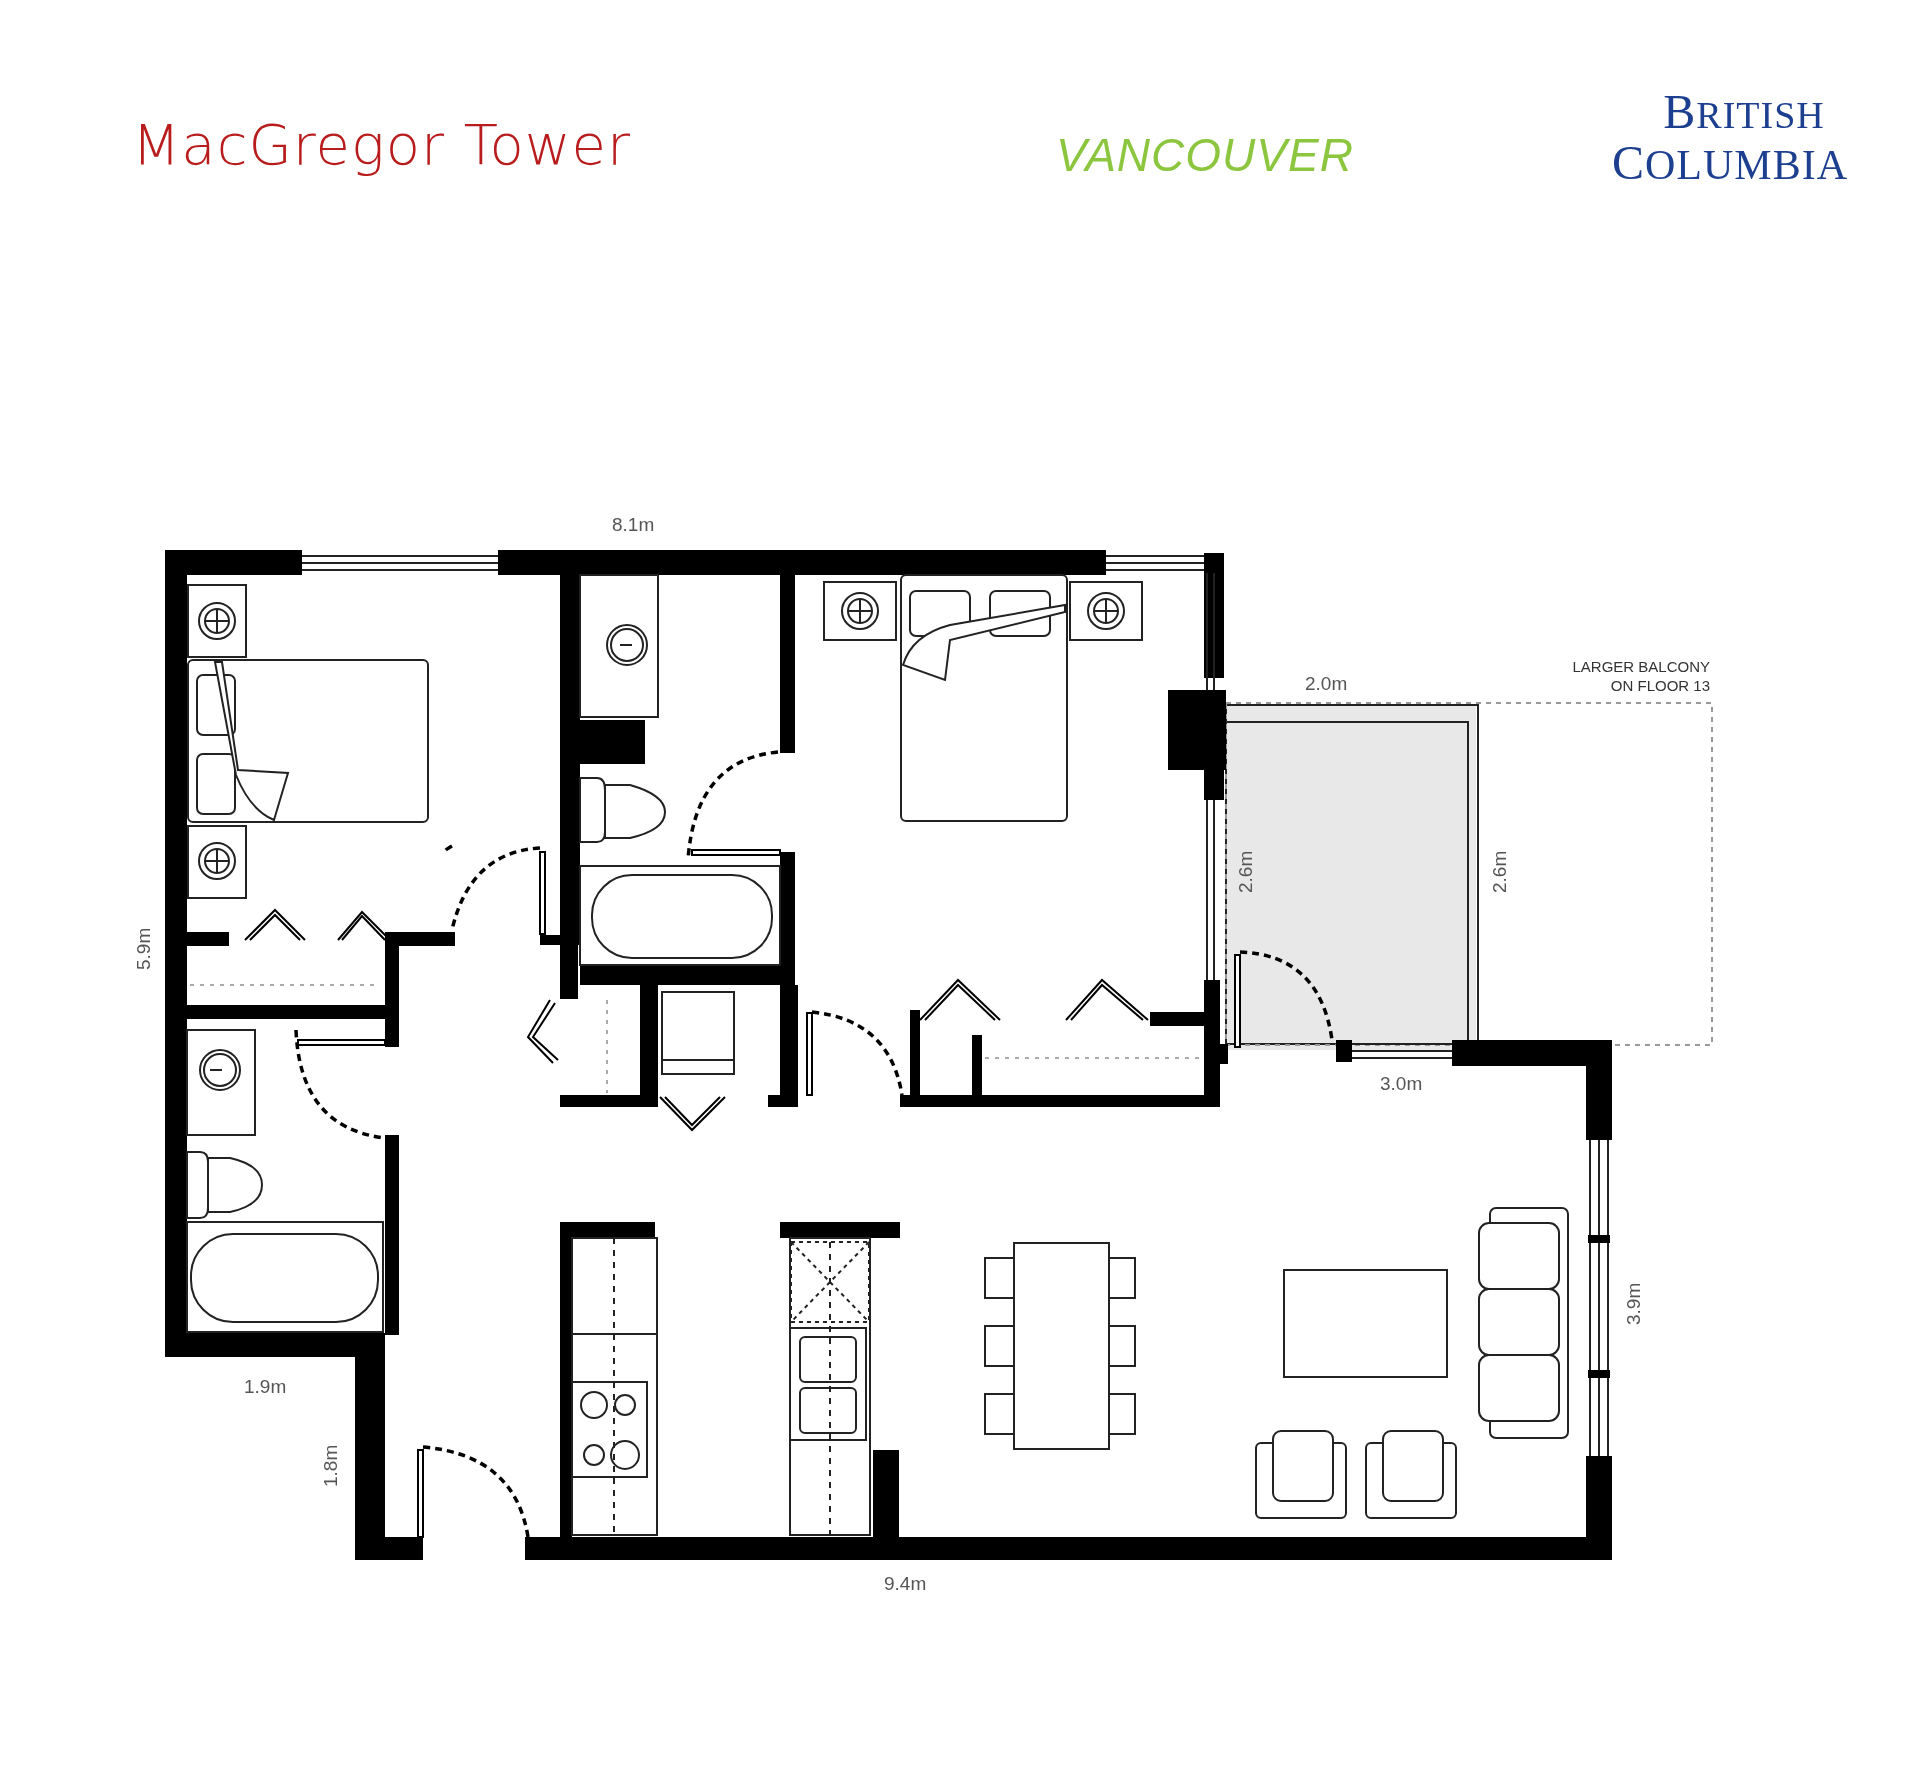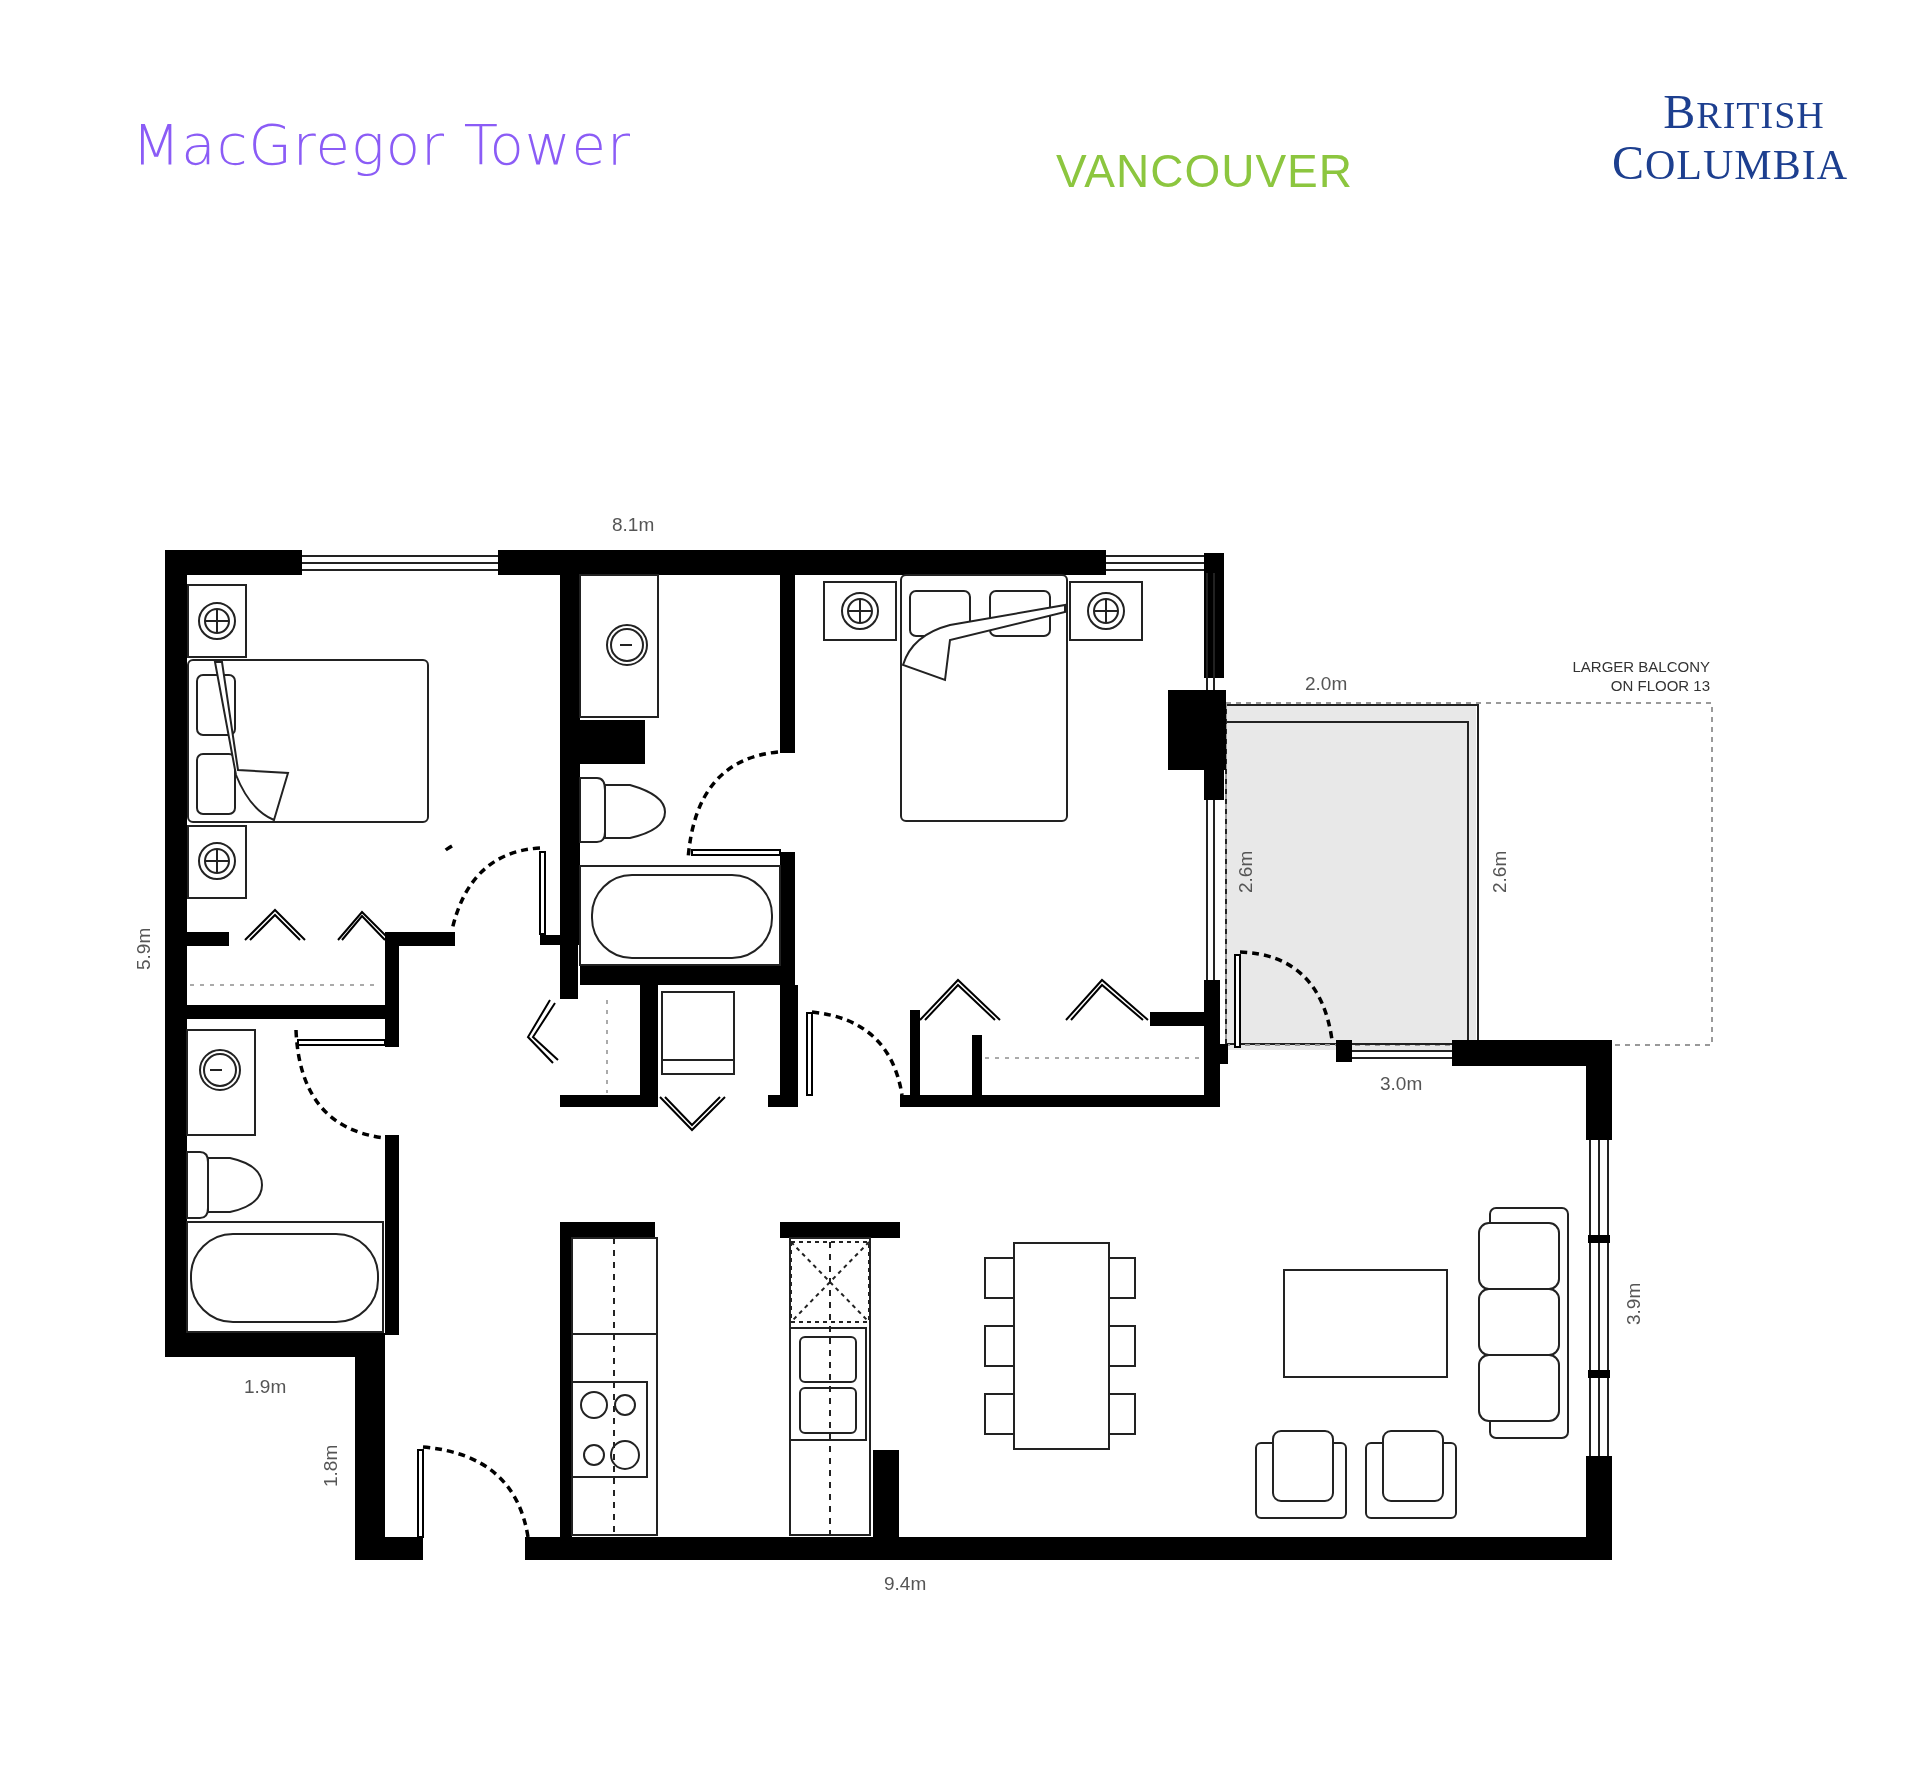--- a/index.html
+++ b/index.html
@@ -1,18 +1,18 @@
 <!DOCTYPE html>
 <html><head>
 <meta charset="utf-8">
 <style>
   html,body{margin:0;padding:0;background:#ffffff;}
   body{width:1920px;height:1792px;position:relative;overflow:hidden;font-family:"Liberation Sans",sans-serif;}
-  .title{position:absolute;left:132px;top:112px;font-size:56px;color:#8b5cf6;font-family:"DejaVu Sans",sans-serif;font-weight:300;letter-spacing:1px;}
-  .city{position:absolute;left:1056px;top:144px;font-size:46px;color:#8cc63f;font-family:"Liberation Sans",sans-serif;letter-spacing:1px;}
+  .title{position:absolute;left:132px;top:112px;font-size:56px;color:#b91c1c;font-family:"DejaVu Sans",sans-serif;font-weight:300;letter-spacing:1px;}
+  .city{position:absolute;left:1056px;top:128px;font-size:46px;color:#8cc63f;font-family:"Liberation Sans",sans-serif;letter-spacing:1px;font-style:italic;}
   .logo{position:absolute;left:1585px;top:88px;color:#1d3f8f;font-family:"Liberation Serif",serif;line-height:48px;text-align:center;margin-left:27px;}
   .logo div{font-size:48px;letter-spacing:1px;}
   .logo .l1{padding-left:28px;}
   svg{position:absolute;left:0;top:0;}
   .dim{font-family:"Liberation Sans",sans-serif;font-size:19px;fill:#555;}
   .note{font-family:"Liberation Sans",sans-serif;font-size:15px;fill:#333;}
 </style>
 </head>
 <body>
 

